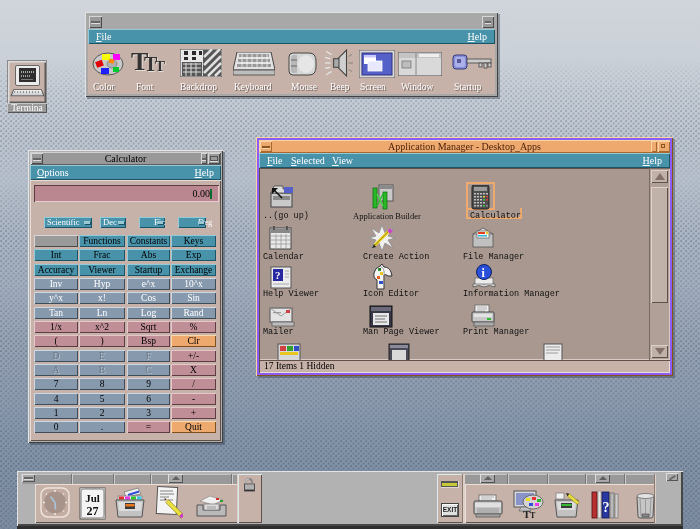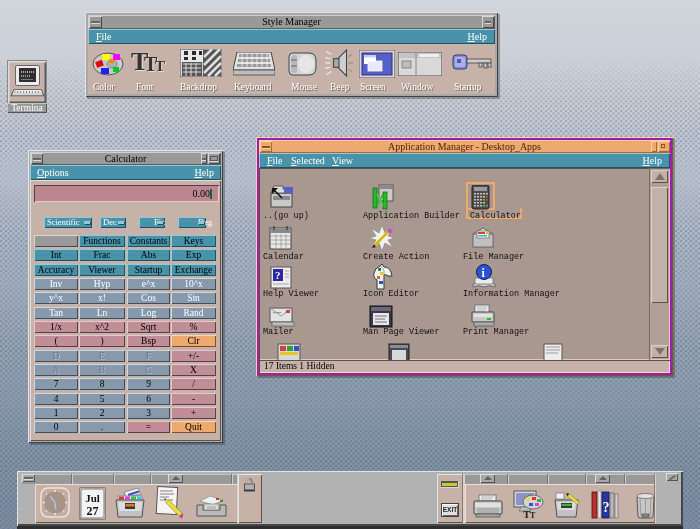--- a/index.html
+++ b/index.html
@@ -50,21 +50,20 @@
       </div>
     </div>
     <div class="abs" style="left:4px;top:27px;width:31px;height:9px;background:linear-gradient(#f8f8f8,#c9c9c9);border:1px solid #555;transform:perspective(30px) rotateX(40deg);">
       <div class="abs" style="left:1px;top:1px;right:1px;height:3px;background:repeating-linear-gradient(90deg,#888 0 1px,transparent 1px 3px);"></div>
     </div>
   </div>
   <div class="abs" style="left:0;top:43px;width:40px;height:10px;background:#9a9a9a;box-shadow:inset 1px 1px 0 #c6c6c6, inset -1px -1px 0 #555;color:#fff;font-size:9.5px;text-align:center;line-height:10px;">Termina</div>
 </div>
 
 <div class="abs" id="stylemgr" style="left:85px;top:12px;width:413px;height:85px;background:#a8a8a8;box-shadow:inset 1px 1px 0 #e2e2e2, inset -1px -1px 0 #424242, 2px 2px 0 rgba(40,45,60,.35);">
-  <div class="tbar" style="left:3px;top:3px;right:3px;height:14px;line-height:14px;">Style Manager</div>
   <div class="mini" style="left:4px;top:4px;width:13px;height:12px;">
       <i></i>
     </div>
   <div class="mini" style="right:4px;top:4px;width:12px;height:12px;">
       <i style="left:3px;right:3px;"></i>
     </div>
   <div class="mbar" style="left:3px;top:17px;right:3px;height:15px;line-height:15px;">
       <span style="position:absolute;left:8px;"><u>F</u>ile</span>
       <span style="position:absolute;right:8px;"><u>H</u>elp</span>
     </div>
@@ -274,21 +273,21 @@
     <div class="btn rb bgray" style="left:49px;top:226.8px;width:46px;height:12px;line-height:12px;">2</div>
     <div class="btn rb bgray" style="left:97px;top:226.8px;width:43px;height:12px;line-height:12px;">3</div>
     <div class="btn rb pink" style="left:141px;top:226.8px;width:45px;height:12px;line-height:12px;">+</div>
     <div class="btn rb bgray" style="left:4px;top:241.2px;width:44px;height:12px;line-height:12px;">0</div>
     <div class="btn rb bgray" style="left:49px;top:241.2px;width:46px;height:12px;line-height:12px;">.</div>
     <div class="btn rb pink" style="left:97px;top:241.2px;width:43px;height:12px;line-height:12px;">=</div>
     <div class="btn rb orange" style="left:141px;top:241.2px;width:45px;height:12px;line-height:12px;">Quit</div>
   </div>
 </div>
 
-<div class="abs" id="appmgr" style="left:256px;top:137px;width:417px;height:239px;background:#a21caf;box-shadow:inset 1px 1px 0 #f8d4a4, inset -1px -1px 0 #84541c, 2px 2px 0 rgba(40,45,60,.35);">
+<div class="abs" id="appmgr" style="left:256px;top:137px;width:417px;height:239px;background:#8b5cf6;box-shadow:inset 1px 1px 0 #f8d4a4, inset -1px -1px 0 #84541c, 2px 2px 0 rgba(40,45,60,.35);">
   <div class="abs" style="left:3px;top:3px;right:3px;height:13px;background:#eda96e;box-shadow:inset 1px 1px 0 #f8d4a4, inset -1px -1px 0 #a86a30;color:#4a1f08;text-align:center;font-size:10px;line-height:13px;">Application Manager - Desktop_Apps</div>
   <div class="abs" style="left:4px;top:4px;width:12px;height:11px;background:#eda96e;box-shadow:inset 1px 1px 0 #f8d4a4, inset -1px -1px 0 #a86a30;">
       <i style="position:absolute;left:2px;right:2px;top:50%;height:2px;margin-top:-1px;background:#8a5520;box-shadow:0 1px 0 #f8d4a4;display:block;"></i>
     </div>
   <div class="abs" style="right:16px;top:4px;width:6px;height:11px;background:#eda96e;box-shadow:inset 1px 1px 0 #f8d4a4, inset -1px -1px 0 #a86a30;"></div>
   <div class="abs" style="right:3px;top:4px;width:12px;height:11px;background:#eda96e;box-shadow:inset 1px 1px 0 #f8d4a4, inset -1px -1px 0 #a86a30;">
       <i style="position:absolute;left:3px;top:3px;width:4px;height:4px;border:1px solid #8a5520;display:block;"></i>
     </div>
   <div class="mbar" style="left:3px;top:16px;right:3px;height:15px;line-height:15px;">
     <span style="position:absolute;left:8px;"><u>F</u>ile</span>
@@ -316,21 +315,21 @@
     <svg class="abs" style="left:112px;top:16px;" width="24" height="26" viewBox="0 0 24 26">
       <rect x="8" y="1" width="14" height="16" fill="#c9c9c9" stroke="#555" stroke-width="1"></rect>
       <rect x="9" y="2" width="12" height="3" fill="#8a8a8a"></rect>
       <g fill="#28b828" stroke="#0a6a0a" stroke-width="0.7">
         <rect x="2" y="4" width="4" height="20"></rect>
         <rect x="12" y="8" width="4" height="17"></rect>
       </g>
       <line x1="6" y1="22" x2="12" y2="10" stroke="#28b828" stroke-width="1.6"></line>
       <line x1="6" y1="10" x2="12" y2="22" stroke="#48d848" stroke-width="1.6"></line>
     </svg>
-    <div class="mono abs" style="left:104px;top:43px;font-size:8.5px;">Application Builder</div>
+    <div class="mono abs" style="left:94px;top:43px;font-size:8.5px;font-family:Liberation Serif, serif;">Application Builder</div>
     <svg class="abs" style="left:212px;top:17px;" width="20" height="25" viewBox="0 0 20 25">
       <rect x="1" y="0" width="17" height="24" rx="2" fill="#4e4e4e" stroke="#222" stroke-width="1"></rect>
       <rect x="3" y="2" width="13" height="4" fill="#9a9a9a"></rect>
       <g fill="#c0c0c0">
         <rect x="3" y="8" width="2" height="1.5"></rect>
           <rect x="6" y="8" width="2" height="1.5"></rect>
           <rect x="9" y="8" width="2" height="1.5"></rect>
           <rect x="12" y="8" width="2" height="1.5"></rect>
           <rect x="15" y="8" width="2" height="1.5"></rect>
         <rect x="3" y="11" width="2" height="1.5"></rect>

